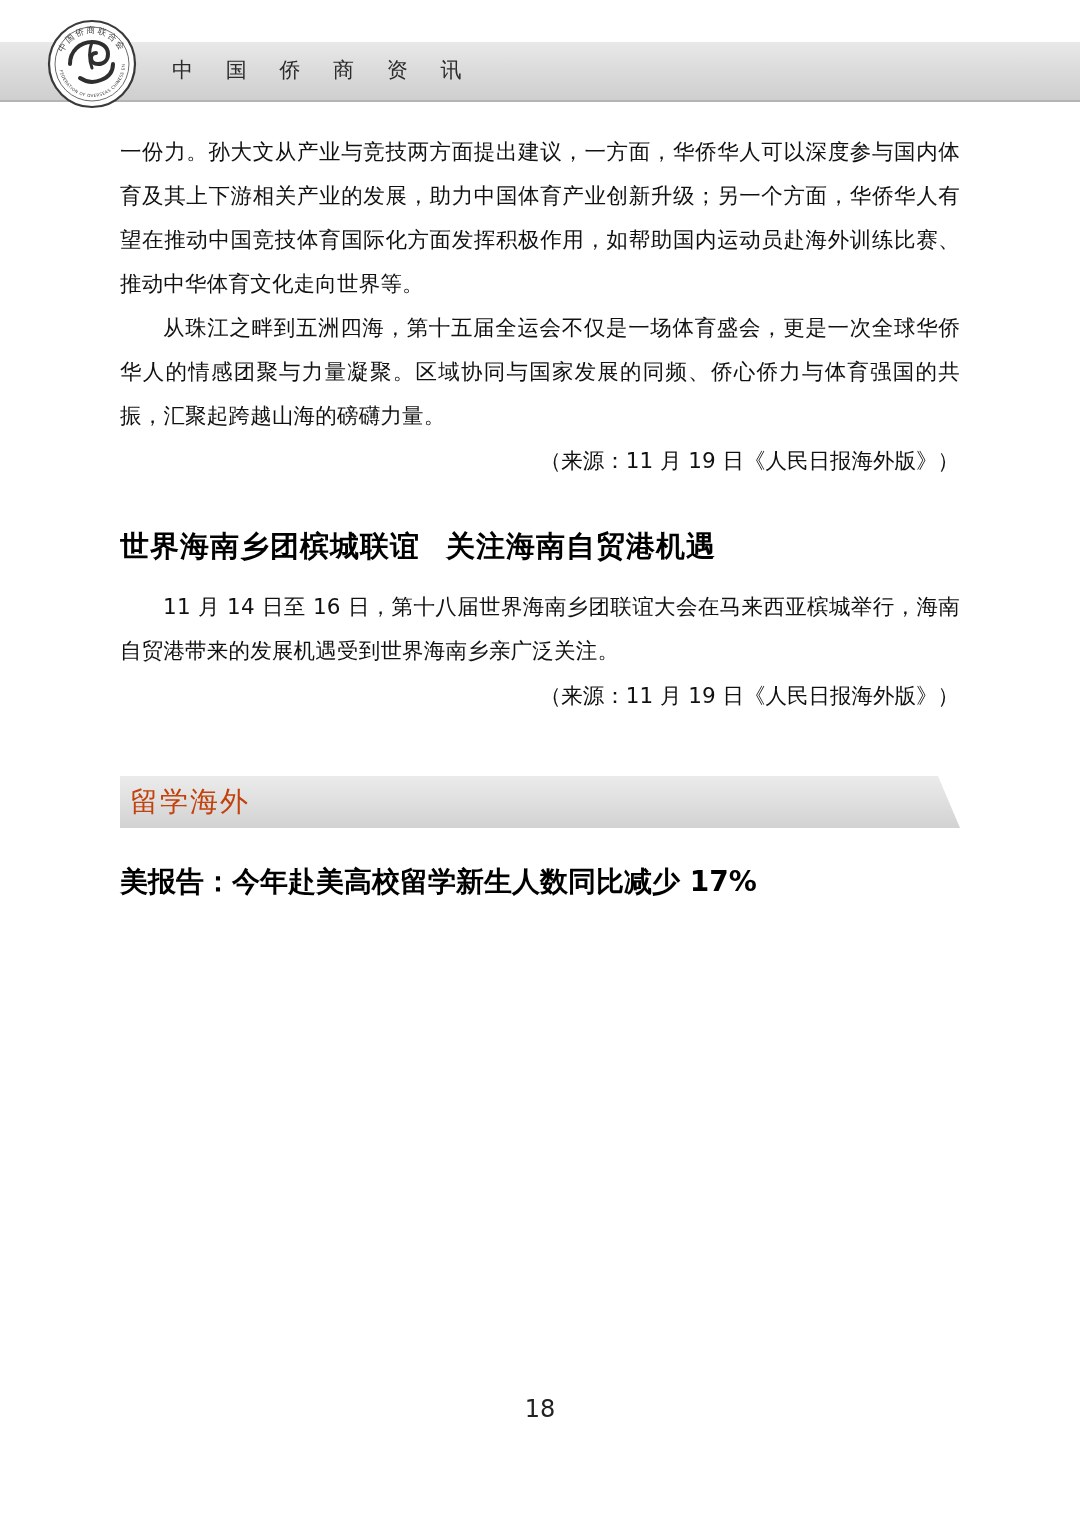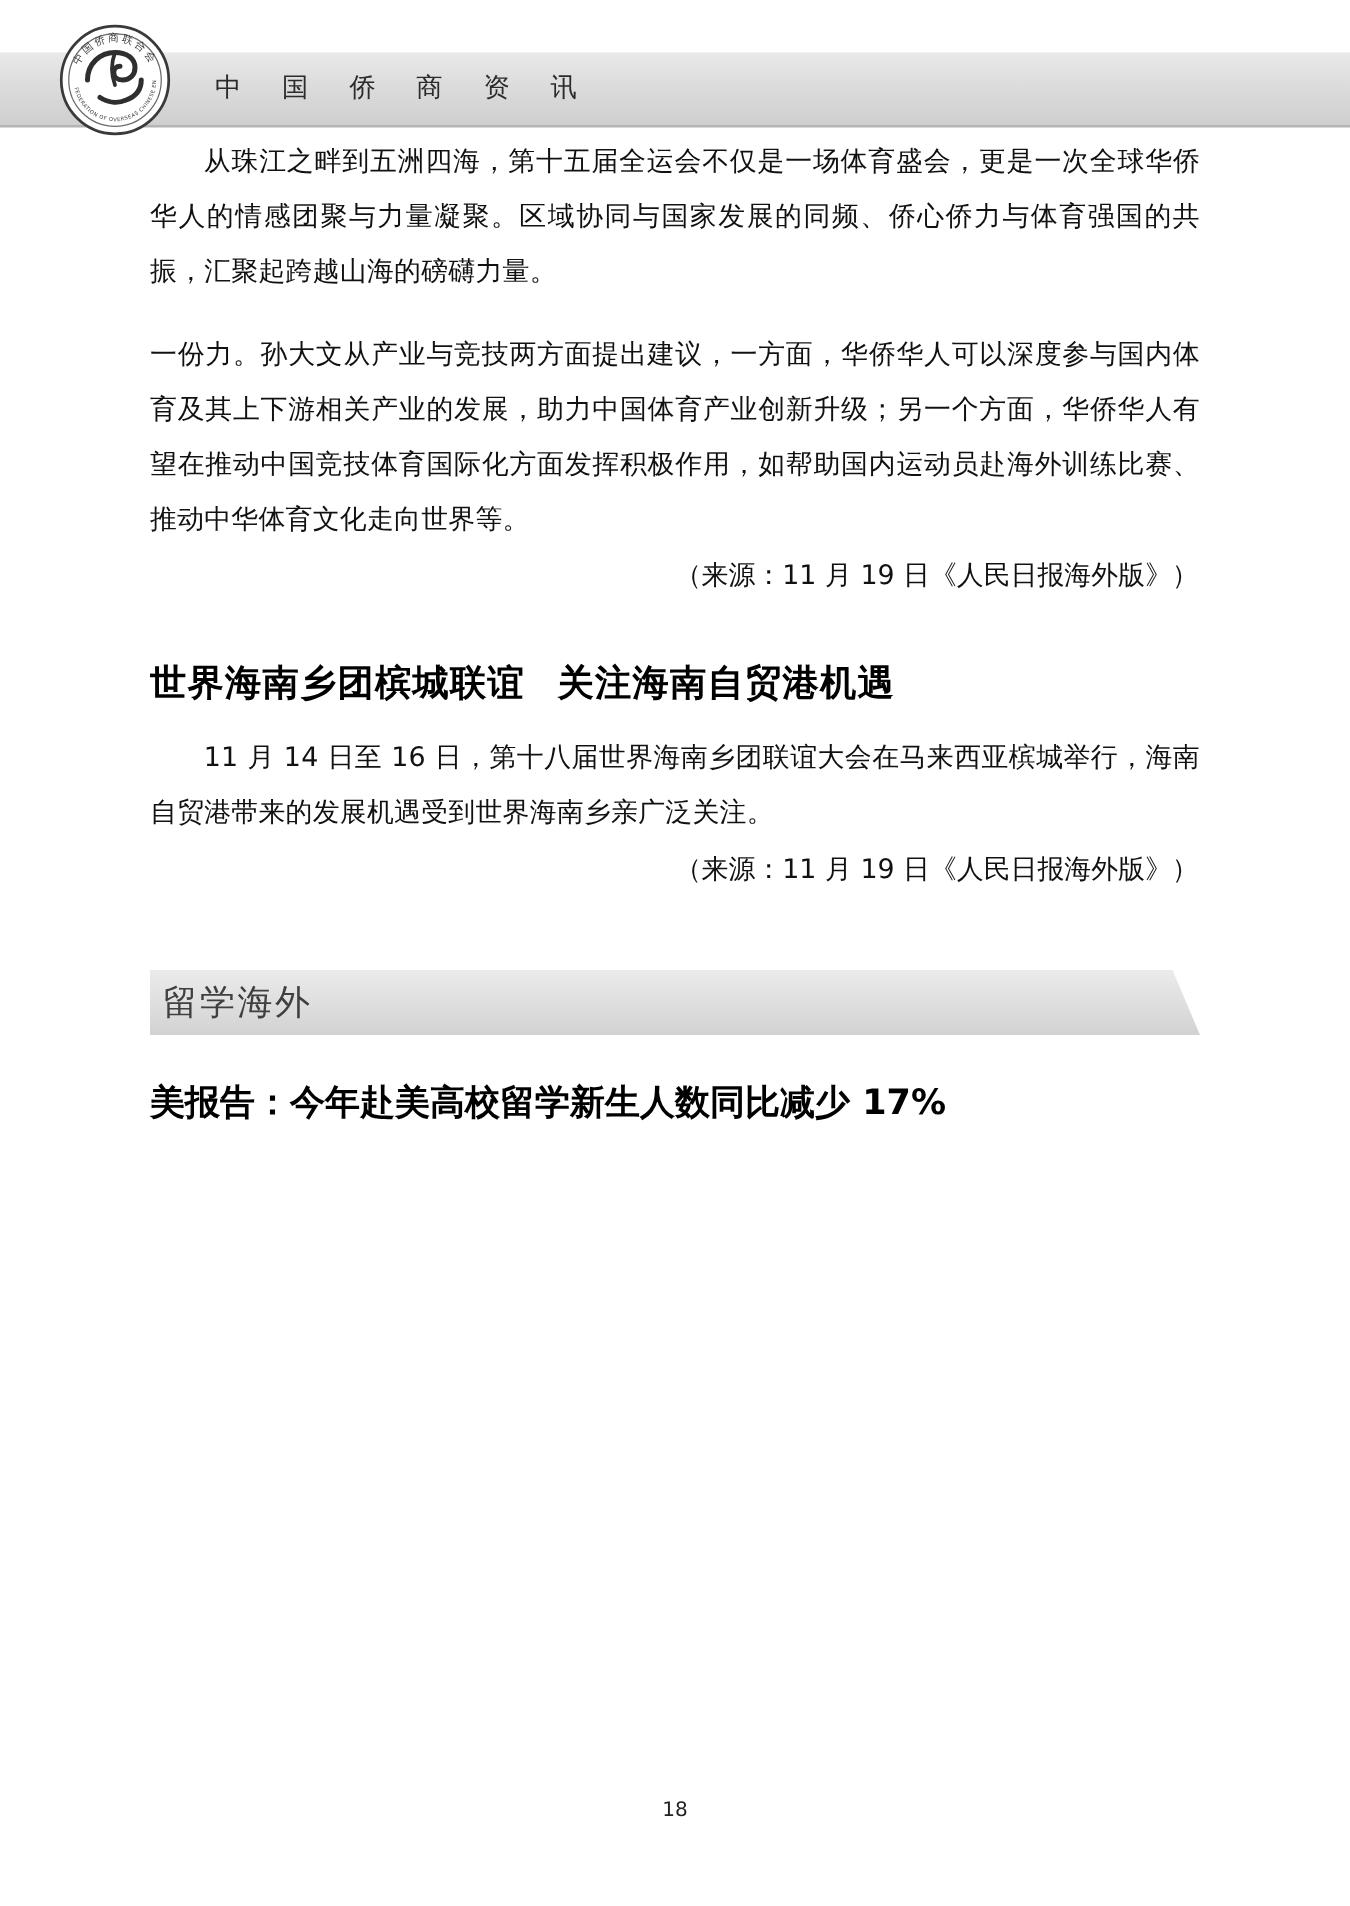--- a/index.html
+++ b/index.html
@@ -129,42 +129,42 @@
     height: 6px;
     background: #c8c8c8;
     clip-path: polygon(0 0, 830px 0, 840px 6px, 0 6px);
   }
   .section-banner .label {
     position: absolute;
     left: 10px;
     top: 7px;
     font-size: 28px;
     line-height: 38px;
-    font-family: Liberation Sans, sans-serif;
-    color: #404040;
+    font-family: Liberation Serif, serif;
+    color: #c2410c;
     letter-spacing: 2px;
   }
 
   h3.sub-article-title {
     margin: 34px 0 12px 0;
     font-size: 28px;
     line-height: 40px;
     font-weight: bold;
     font-family: "DejaVu Sans", sans-serif;
     color: #000;
   }
 
   
   .page-number {
     position: absolute;
     left: 0;
-    top: 1438px;
+    top: 1395px;
     width: 1080px;
     text-align: center;
-    font-size: 16px;
+    font-size: 24px;
     font-family: "DejaVu Sans", sans-serif;
     color: #222;
   }
 </style>
 </head>
 <body>
 
 <div class="page-header">
   <div class="header-band"></div>
   <div class="header-band-line"></div>
@@ -188,22 +188,22 @@
       </text>
     </svg>
   </div>
 
   <div class="header-title">中 国 侨 商 资 讯</div>
 </div>
 
 <div class="content">
   <div class="col">
 
+    <p class="body-text first-block">一份力。孙大文从产业与竞技两方面提出建议，一方面，华侨华人可以深度参与国内体育及其上下游相关产业的发展，助力中国体育产业创新升级；另一个方面，华侨华人有望在推动中国竞技体育国际化方面发挥积极作用，如帮助国内运动员赴海外训练比赛、推动中华体育文化走向世界等。</p>
     <p class="body-text indent">从珠江之畔到五洲四海，第十五届全运会不仅是一场体育盛会，更是一次全球华侨华人的情感团聚与力量凝聚。区域协同与国家发展的同频、侨心侨力与体育强国的共振，汇聚起跨越山海的磅礴力量。</p>
-    <p class="body-text first-block">一份力。孙大文从产业与竞技两方面提出建议，一方面，华侨华人可以深度参与国内体育及其上下游相关产业的发展，助力中国体育产业创新升级；另一个方面，华侨华人有望在推动中国竞技体育国际化方面发挥积极作用，如帮助国内运动员赴海外训练比赛、推动中华体育文化走向世界等。</p>
     <p class="source-line">（来源：11 月 19 日《人民日报海外版》）</p>
 
     <h2 class="article-title">
       <span>世界海南乡团槟城联谊</span><span class="gap"></span><span>关注海南自贸港机遇</span>
     </h2>
     <p class="body-text indent">11 月 14 日至 16 日，第十八届世界海南乡团联谊大会在马来西亚槟城举行，海南自贸港带来的发展机遇受到世界海南乡亲广泛关注。</p>
     <p class="source-line">（来源：11 月 19 日《人民日报海外版》）</p>
 
     <div class="section-banner">
       <div class="bar-shadow"></div>

